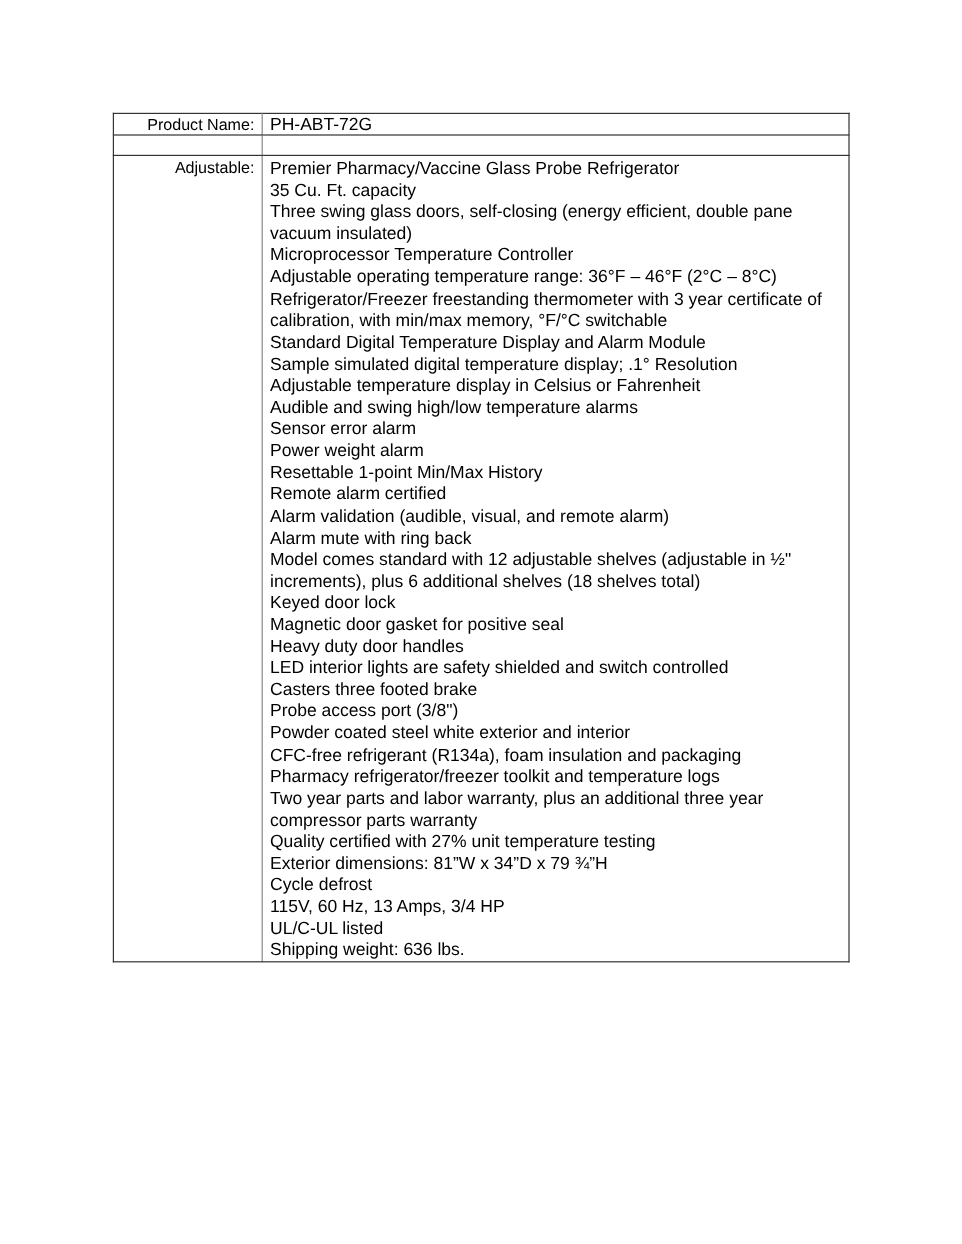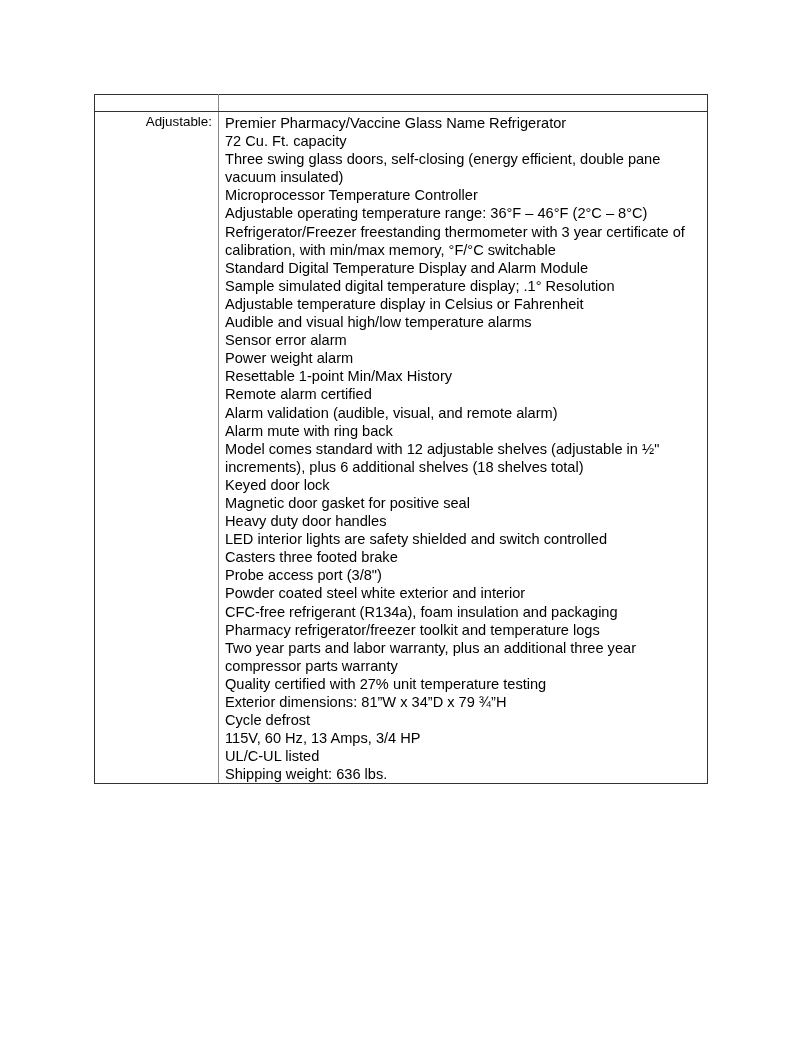--- a/index.html
+++ b/index.html
@@ -54,37 +54,41 @@
 </style>
 </head>
 <body>
 
 <table class="spec-table">
   <colgroup>
     <col class="label-col">
     <col class="value-col">
   </colgroup>
   <tbody>
+    <tr class="name-row">
+      <td class="label-cell">Product Name:</td>
+      <td class="value-cell">PH-ABT-72G</td>
+    </tr>
     <tr class="spacer-row">
       <td class="label-cell"></td>
       <td class="value-cell"></td>
     </tr>
     <tr class="desc-row">
       <td class="label-cell" style="padding-top:2px;">Adjustable:</td>
       <td class="value-cell desc-cell">
-        <span class="desc-line">Premier Pharmacy/Vaccine Glass Name Refrigerator</span>
-        <span class="desc-line">72 Cu. Ft. capacity</span>
+        <span class="desc-line">Premier Pharmacy/Vaccine Glass Probe Refrigerator</span>
+        <span class="desc-line">35 Cu. Ft. capacity</span>
         <span class="desc-line">Three swing glass doors, self-closing (energy efficient, double pane vacuum insulated)</span>
         <span class="desc-line">Microprocessor Temperature Controller</span>
         <span class="desc-line">Adjustable operating temperature range: 36°F – 46°F (2°C – 8°C)</span>
         <span class="desc-line">Refrigerator/Freezer freestanding thermometer with 3 year certificate of calibration, with min/max memory, °F/°C  switchable</span>
         <span class="desc-line">Standard Digital Temperature Display and Alarm Module</span>
         <span class="desc-line">Sample simulated digital temperature display; .1° Resolution</span>
         <span class="desc-line">Adjustable temperature display in Celsius or Fahrenheit</span>
-        <span class="desc-line">Audible and visual high/low temperature alarms</span>
+        <span class="desc-line">Audible and swing high/low temperature alarms</span>
         <span class="desc-line">Sensor error alarm</span>
         <span class="desc-line">Power weight alarm</span>
         <span class="desc-line">Resettable 1-point Min/Max History</span>
         <span class="desc-line">Remote alarm certified</span>
         <span class="desc-line">Alarm validation (audible, visual, and remote alarm)</span>
         <span class="desc-line">Alarm mute with ring back</span>
         <span class="desc-line">Model comes standard with 12 adjustable shelves (adjustable in ½" increments), plus 6 additional shelves (18 shelves total)</span>
         <span class="desc-line">Keyed door lock</span>
         <span class="desc-line">Magnetic door gasket for positive seal</span>
         <span class="desc-line">Heavy duty door handles</span>

